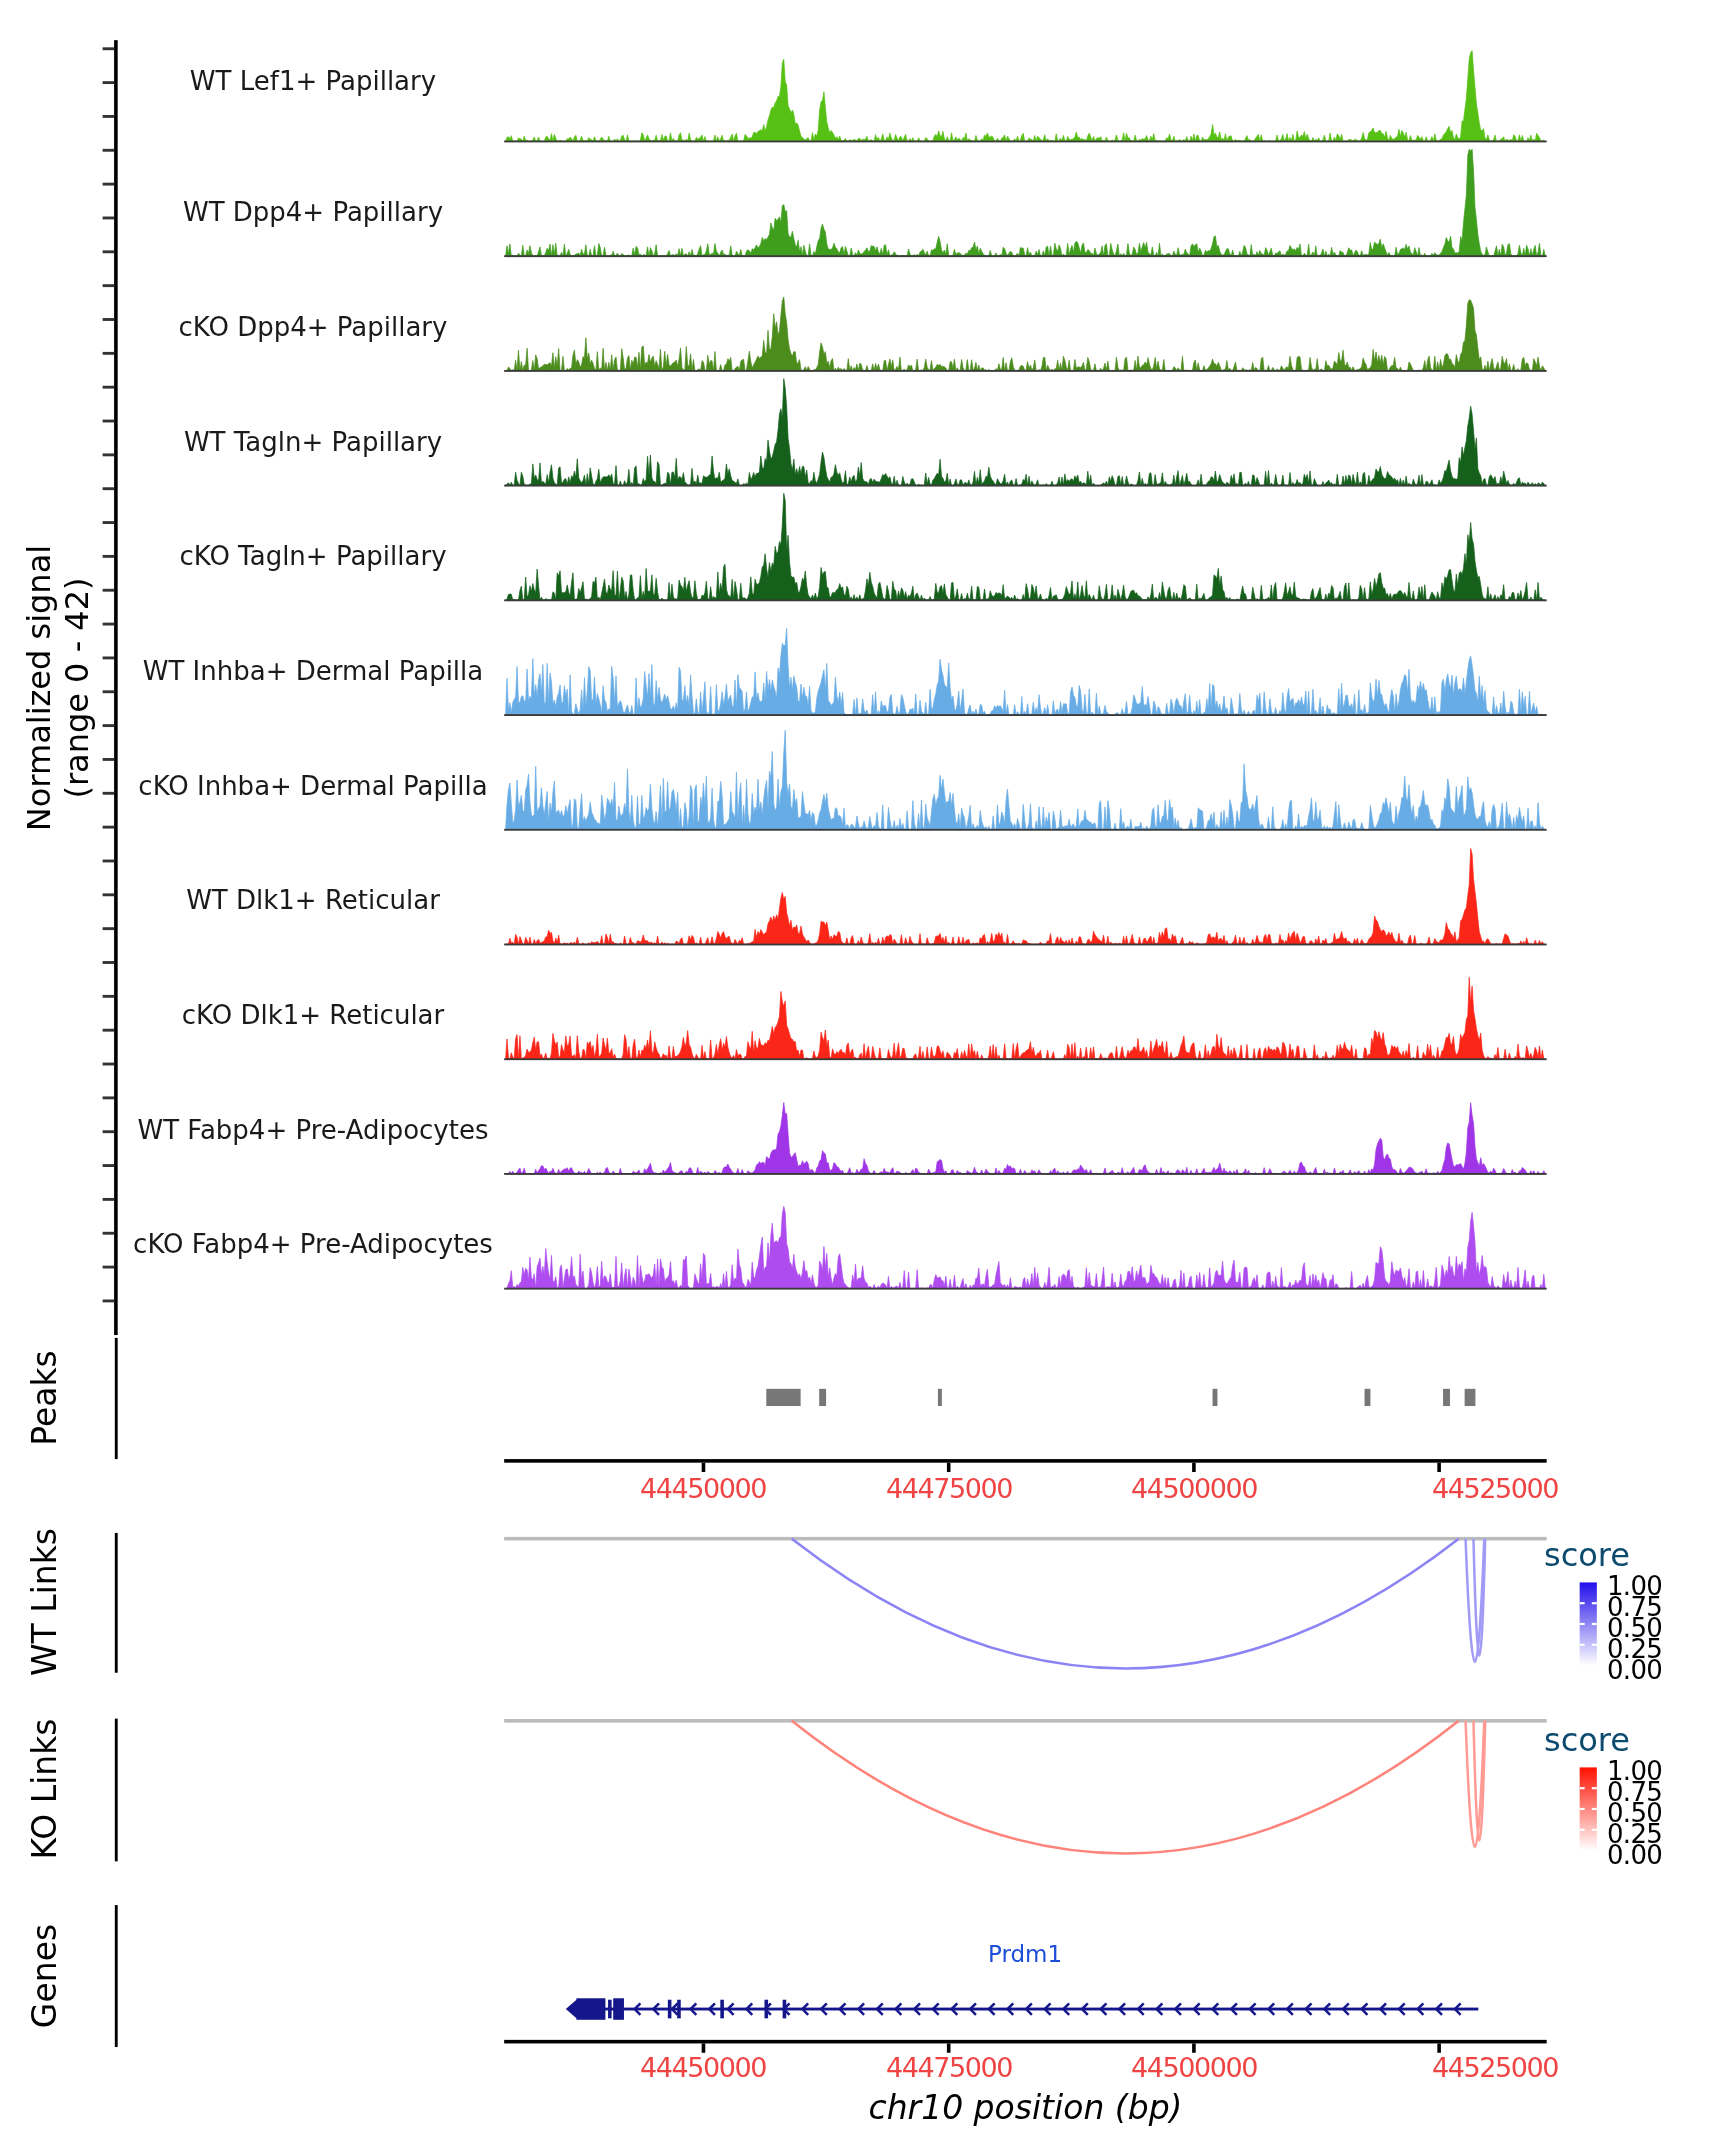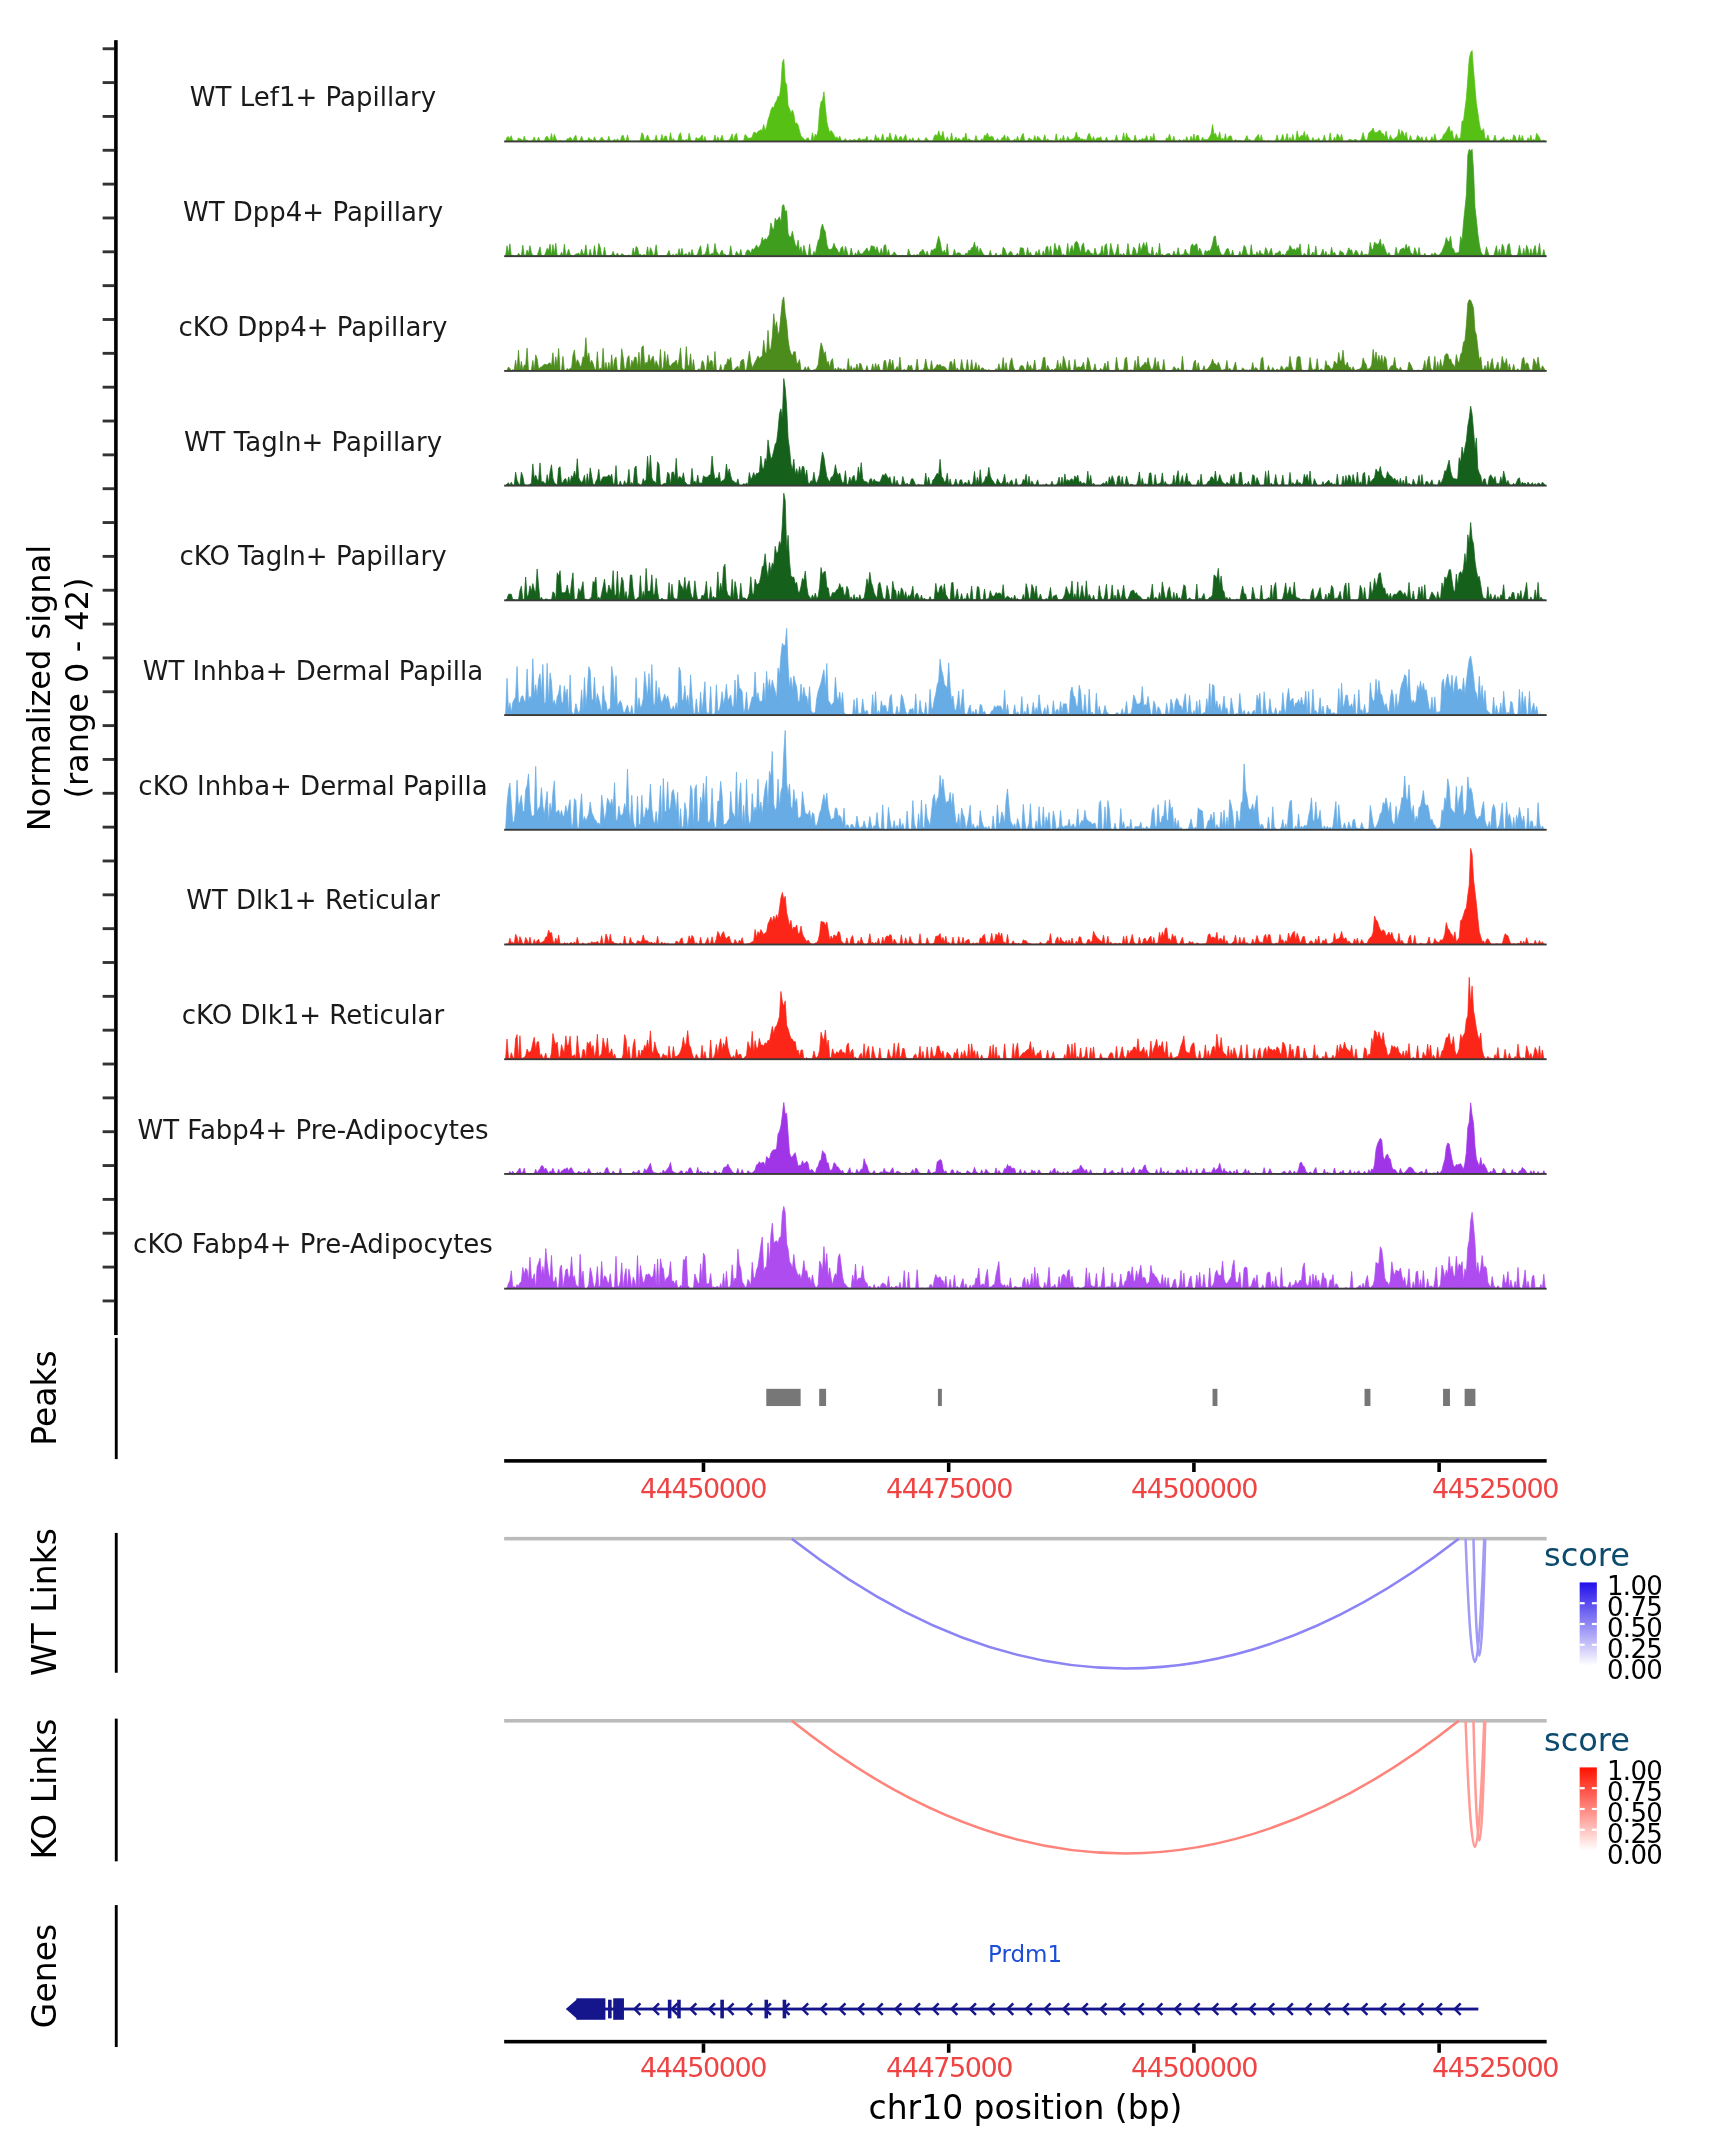--- a/index.html
+++ b/index.html
@@ -5,26 +5,26 @@
   html,body{margin:0;padding:0;background:#ffffff;}
   #fig{position:relative;width:1721px;height:2151px;background:#ffffff;
        font-family:"DejaVu Sans",sans-serif;overflow:hidden;}
   #gfx{position:absolute;left:0;top:0;}
   .lbl{position:absolute;color:#111111;white-space:nowrap;}
   .track-label{width:430px;left:98px;text-align:center;font-size:26px;color:#1a1a1a;}
   .rot{transform:translate(-50%,-50%) rotate(-90deg);transform-origin:center center;}
   .section-label{font-size:33px;color:#000;}
   .ylab{font-size:32px;text-align:center;line-height:1.18;color:#000;}
   .xtick{width:244px;text-align:center;font-size:27px;color:#ef4444;letter-spacing:-1.4px;}
-  .xaxis-title{width:717px;text-align:center;font-size:33px;color:#000;}
+  .xaxis-title{width:717px;text-align:center;font-size:33px;color:#000;font-style:italic;}
   .score-title{width:158px;text-align:left;font-size:32px;color:#0c4a6e;}
   .cb-lab{font-size:26px;color:#000;letter-spacing:-0.7px;}
   .gene-name{width:158px;text-align:center;font-size:23px;color:#1d4ed8;}
   
-  .tl0{top:82px}.tl1{top:197px}.tl2{top:312px}.tl3{top:427px}.tl4{top:541px}
+  .tl0{top:66px}.tl1{top:197px}.tl2{top:312px}.tl3{top:427px}.tl4{top:541px}
   .tl5{top:656px}.tl6{top:771px}.tl7{top:885px}.tl8{top:1000px}.tl9{top:1115px}.tl10{top:1229px}
   
   .xt0{left:581px}.xt1{left:827px}.xt2{left:1072px}.xt3{left:1373px}
   .xtop{top:1473px}.xbot{top:2052px}
   
   .cbx{left:1607px}
   .wt0{top:1571px}.wt1{top:1592px}.wt2{top:1613px}.wt3{top:1634px}.wt4{top:1655px}
   .ko0{top:1756px}.ko1{top:1777px}.ko2{top:1798px}.ko3{top:1819px}.ko4{top:1840px}
 </style>
 </head>

